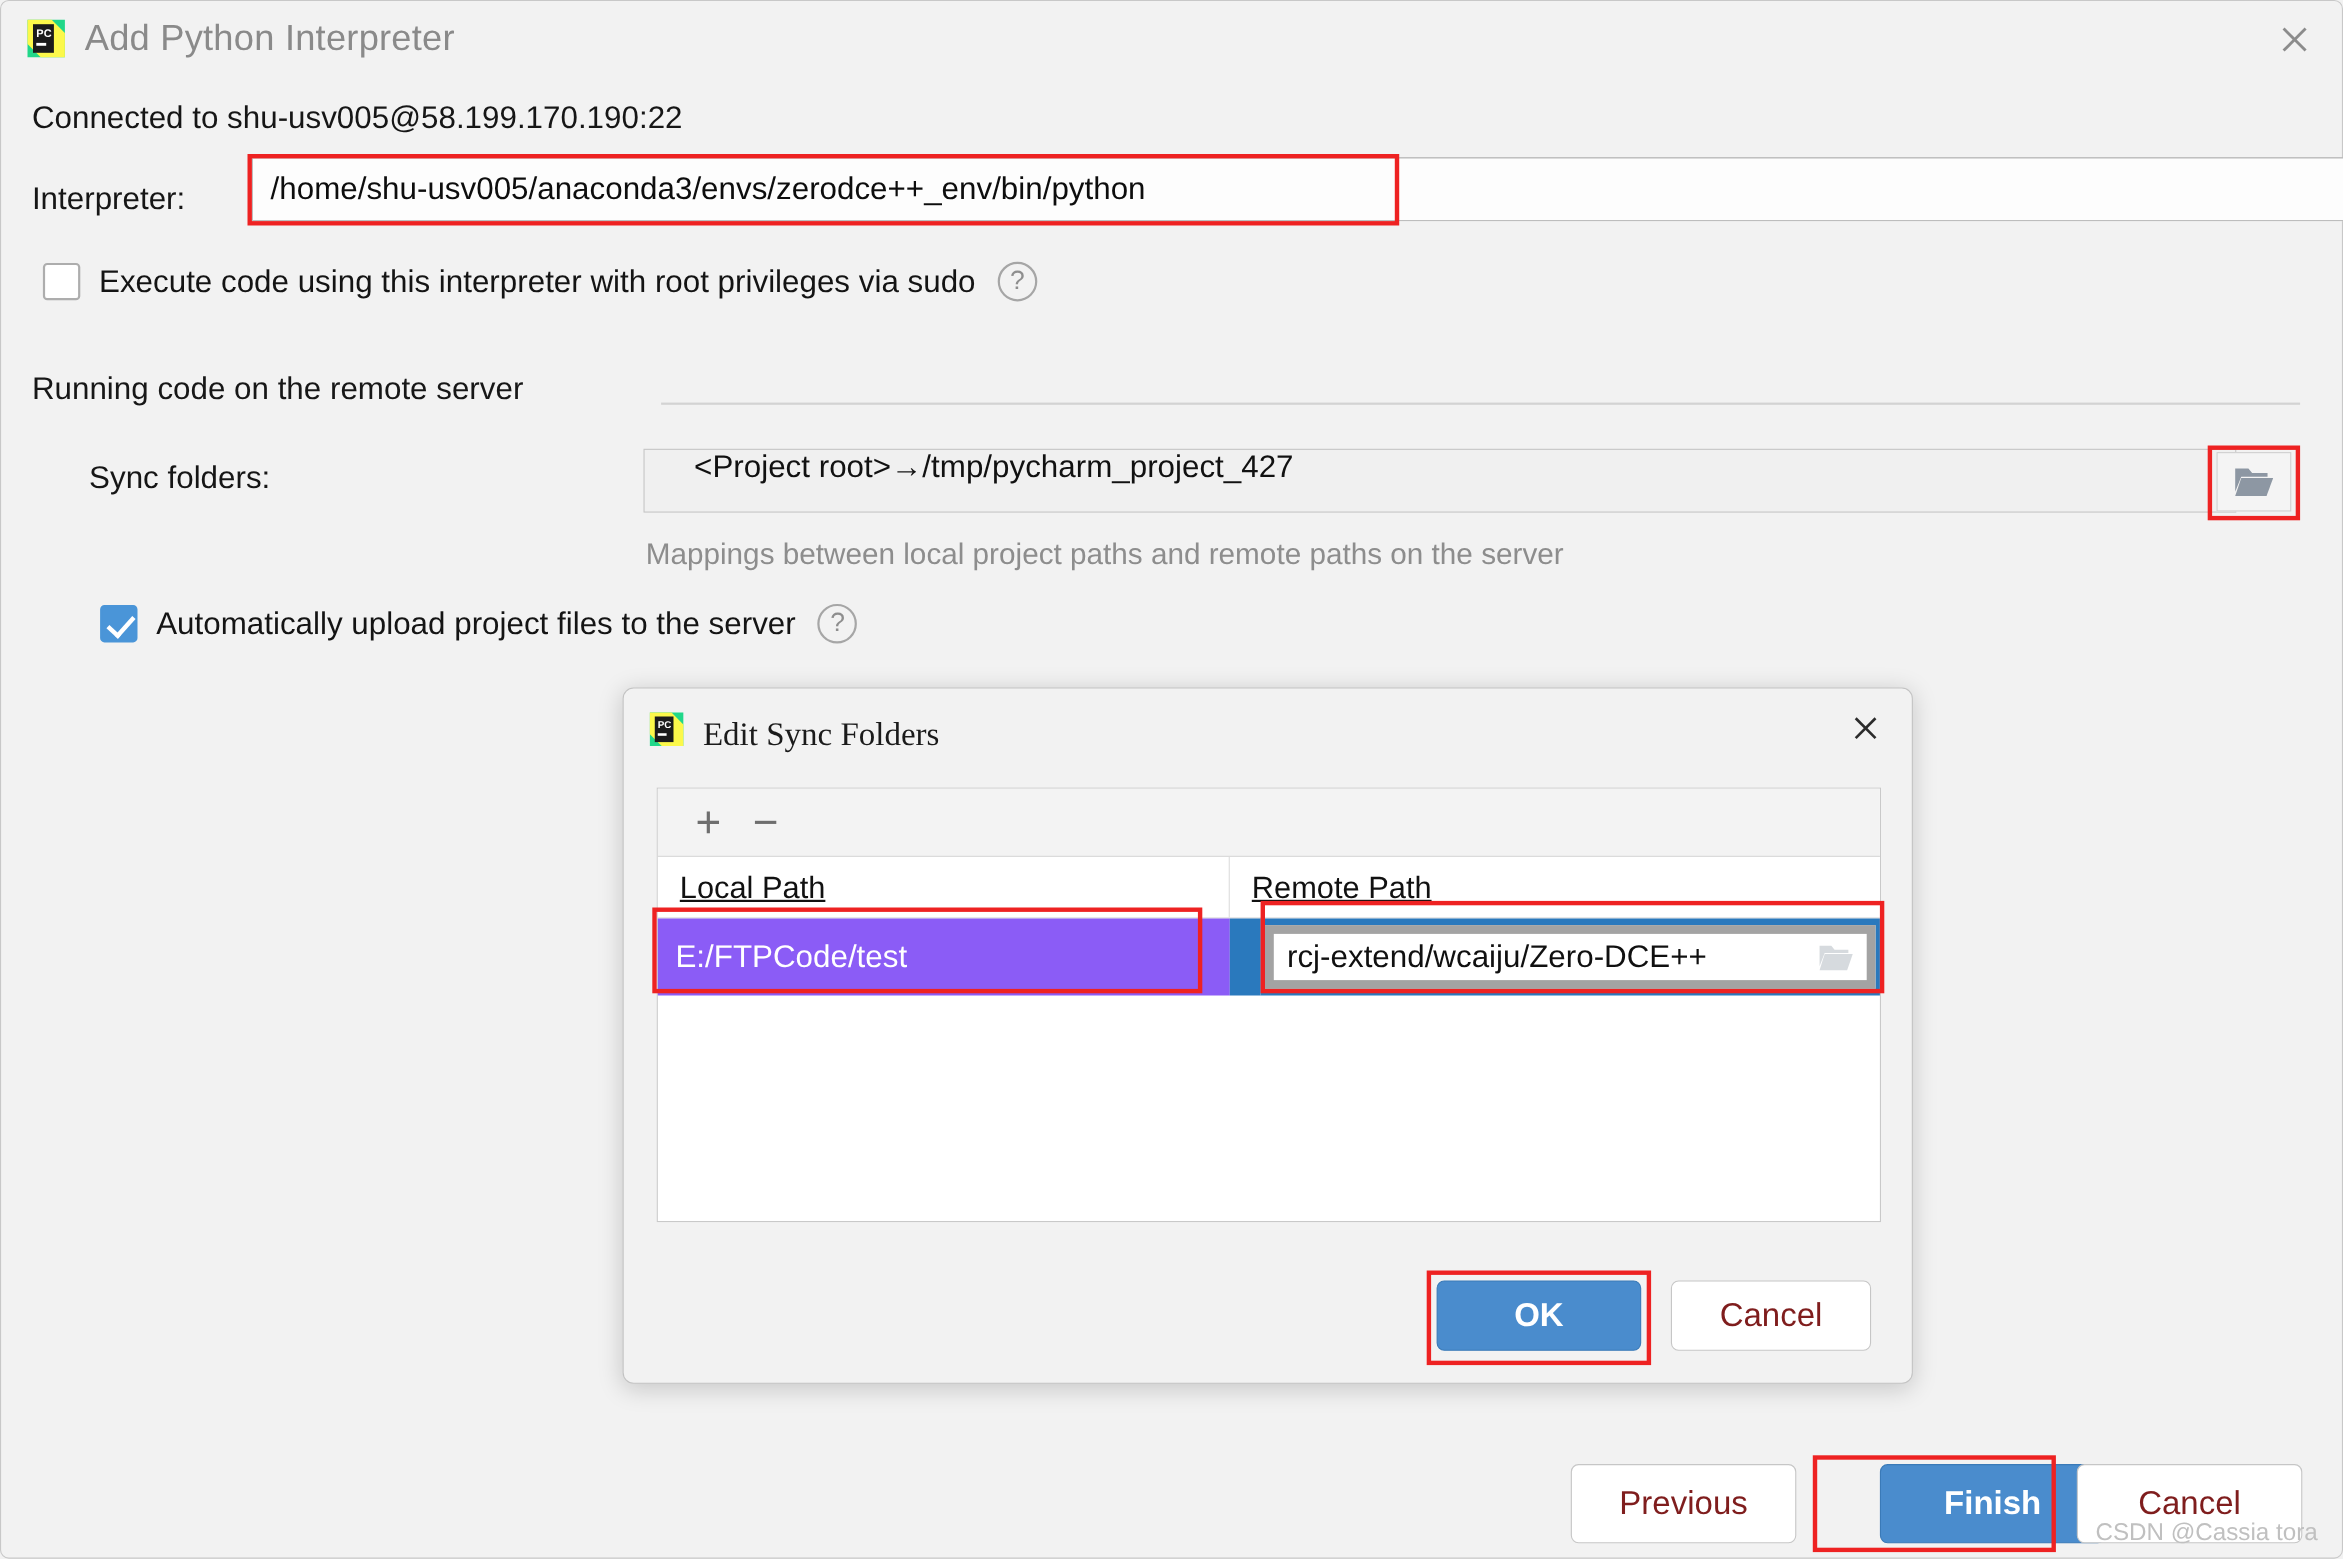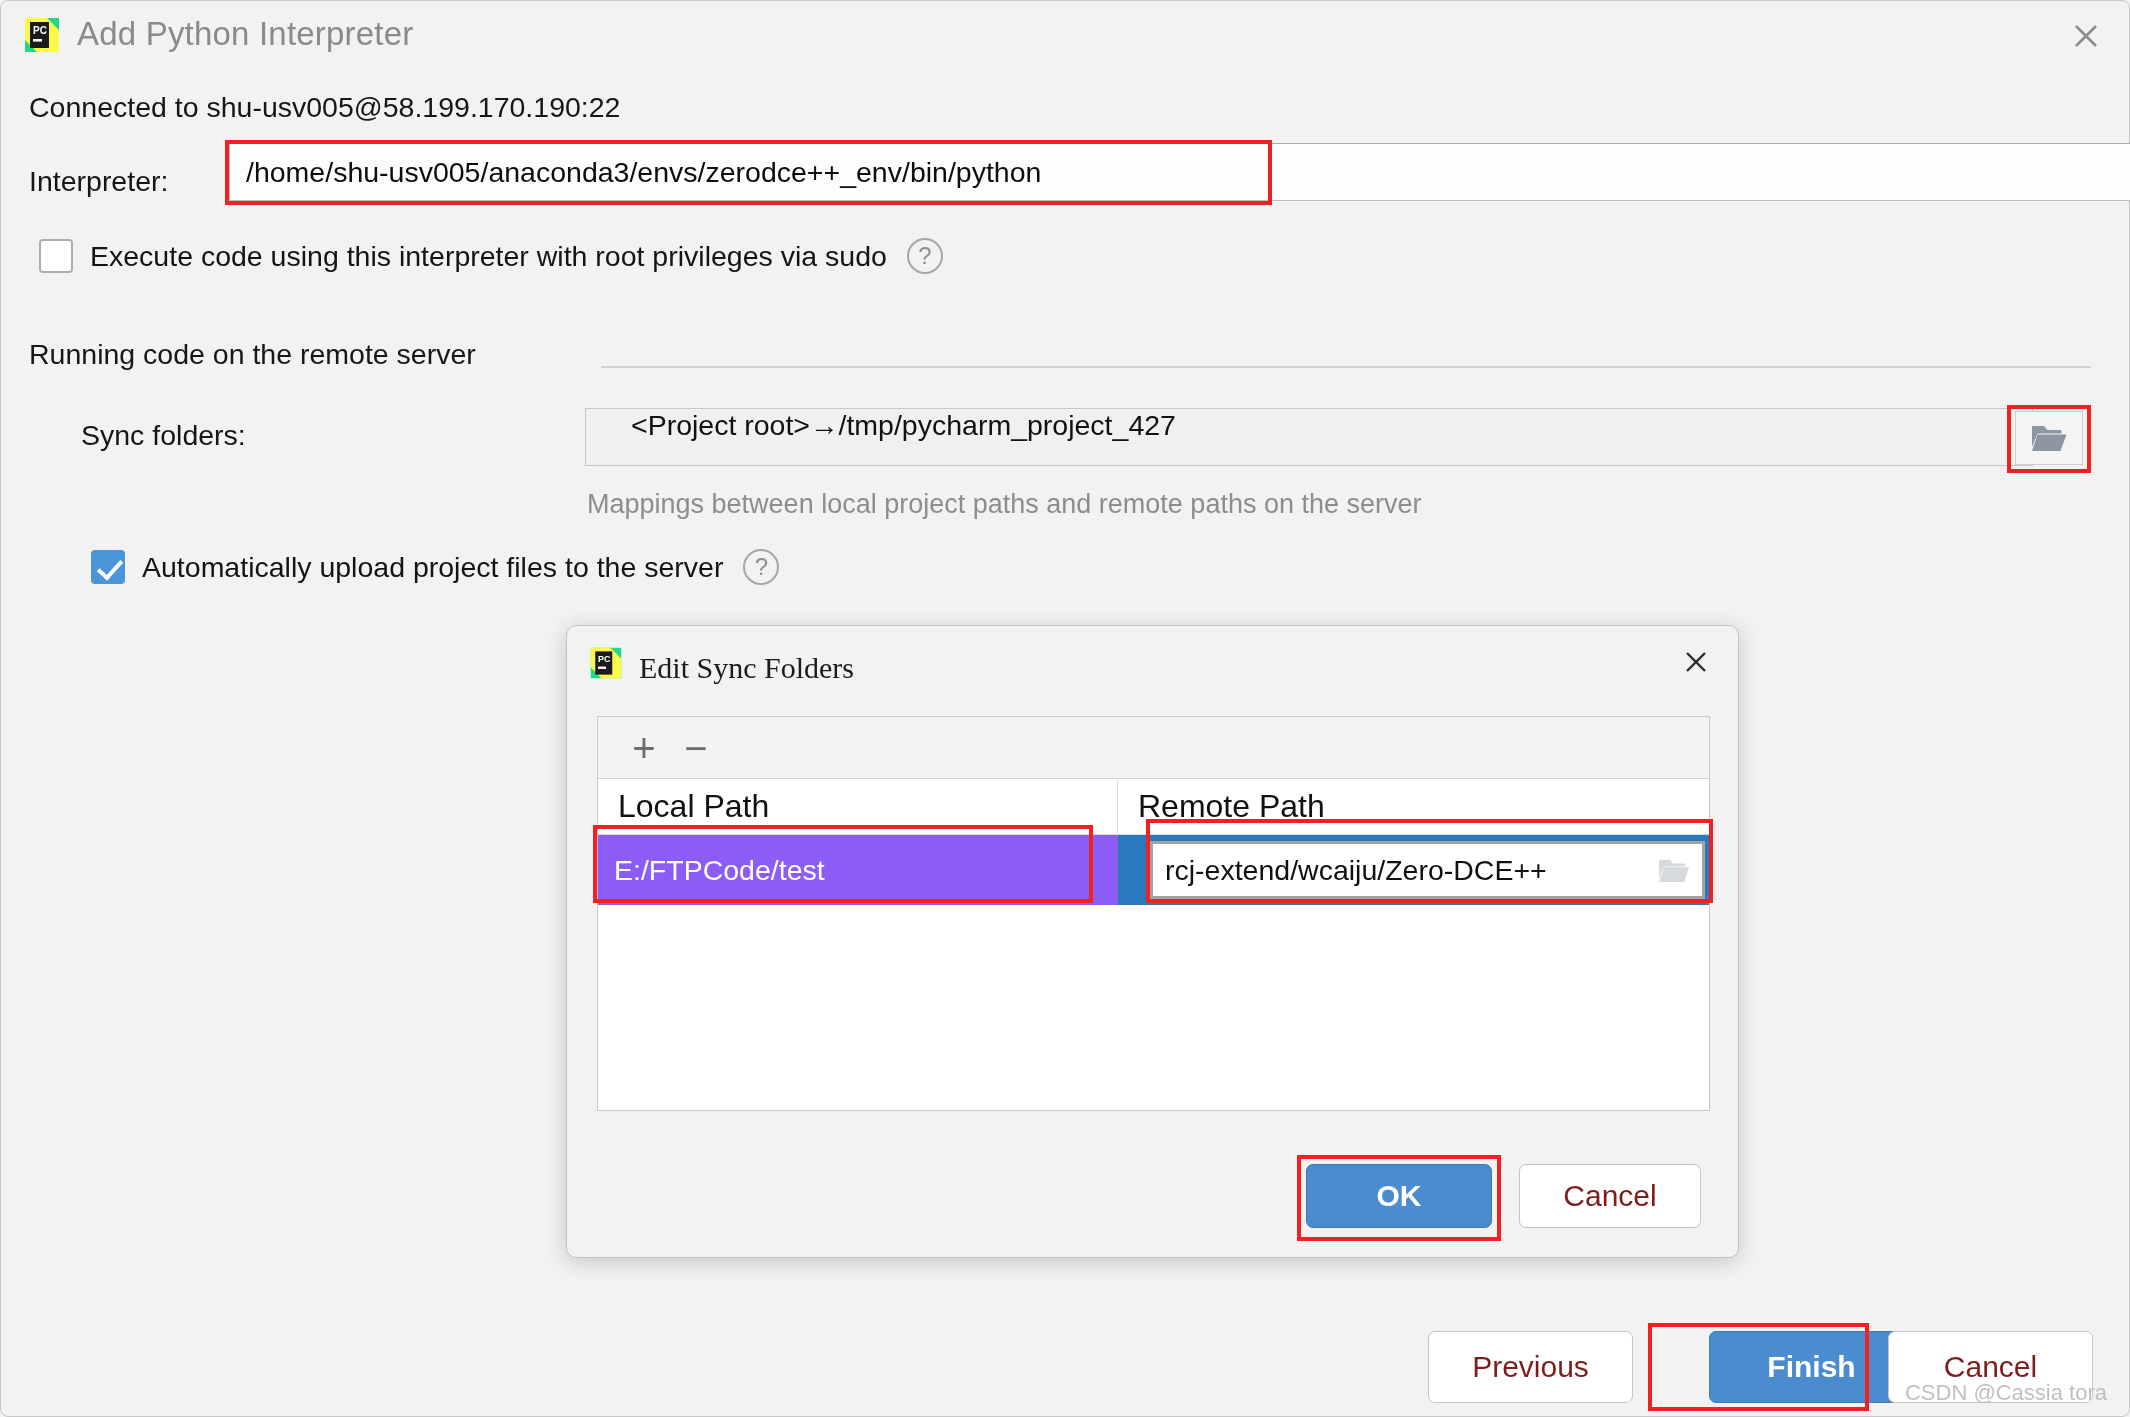--- a/index.html
+++ b/index.html
@@ -220,23 +220,24 @@
     color: #6e6e6e; font-size: 40px; line-height: 1;
     cursor: pointer;
   }
   #table-head {
     display: flex;
     height: 56px;
     border-bottom: 1px solid #d8d8d8;
     background: #ffffff;
   }
   .th {
-    font-size: 32px; color: #111111;
+    font-size: 28px; color: #111111;
     display: flex; align-items: center;
     padding-left: 20px;
+    text-decoration: underline;
   }
   .th.local { width: 520px; border-right: 1px solid #dcdcdc; }
   .th.remote { flex: 1; }
 
   #table-row {
     display: flex; height: 70px; align-items: stretch;
   }
   .cell-local {
     width: 520px;
     background: #8b5cf6;
@@ -249,21 +250,21 @@
   .cell-gap { width: 28px; background: #2a79bd; }
   .cell-remote {
     flex: 1;
     background: #2a79bd;
     display: flex; align-items: center;
     padding: 5px 4px;
   }
   #remote-editor {
     flex: 1; height: 58px;
     background: #ffffff;
-    border: 3px solid #a3a3a3;
+    border: 8px solid #a3a3a3;
     display: flex; align-items: center;
   }
   #remote-editor-text {
     flex: 1;
     padding-left: 12px;
     font-size: 28.5px; color: #101010;
     white-space: nowrap; overflow: hidden;
   }
   #remote-editor-browse {
     width: 56px; height: 100%;

